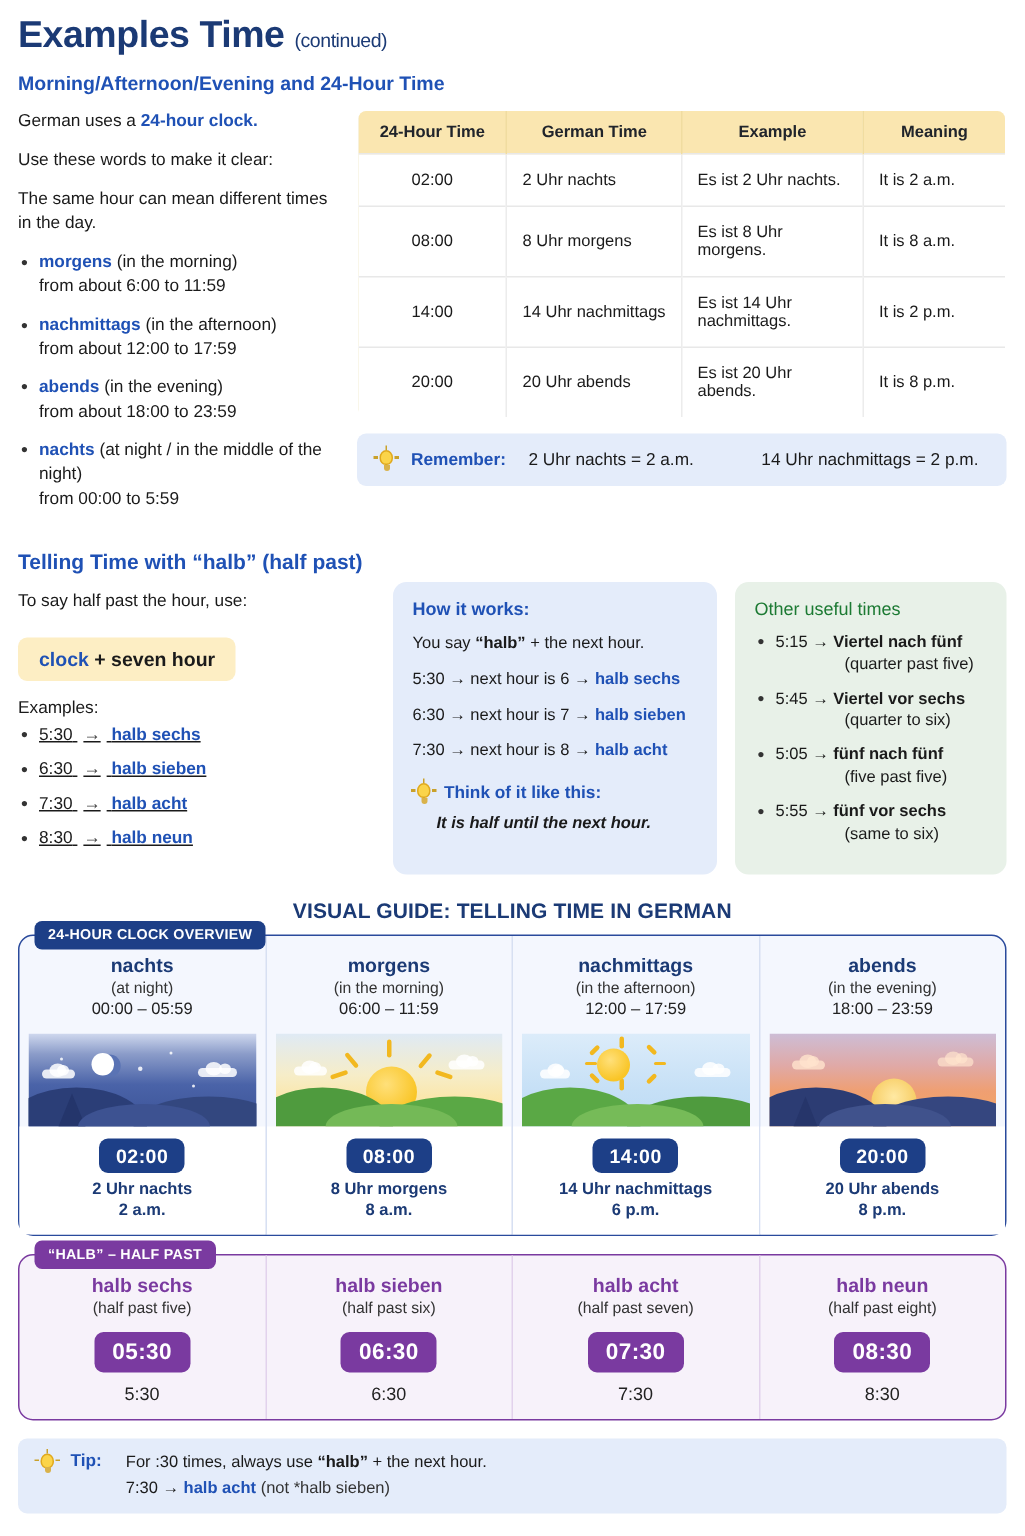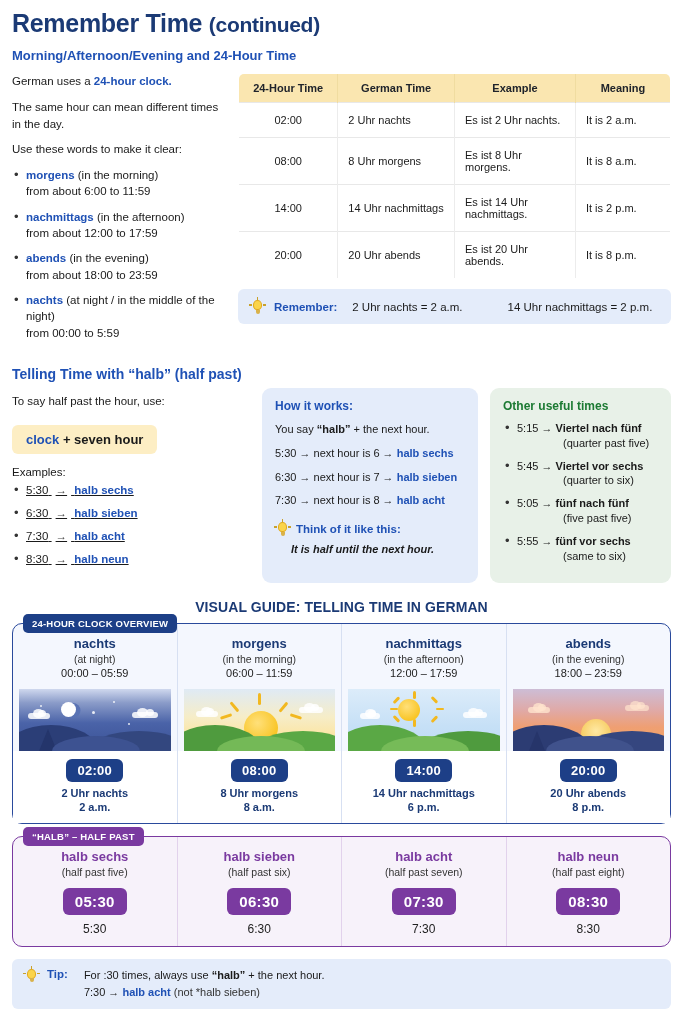--- a/index.html
+++ b/index.html
@@ -7,21 +7,21 @@
     width: 683px; height: 1024px;
     background: #ffffff;
     font-family: "Liberation Sans", sans-serif;
     color: #1a1a1a;
     overflow: hidden;
   }
   .page { width: 683px; height: 1024px; padding: 10px 12px 0 12px; position: relative; }
 
   
   .h1 { font-size: 25px; font-weight: bold; color: #1b3a75; letter-spacing: -0.3px; line-height: 1.05; }
-  .h1 .cont { font-size: 21px; font-weight: bold; }
+  .h1 .cont { font-size: 13px; font-weight: normal; }
   .h2 { font-size: 13px; font-weight: bold; color: #1f51b5; margin-top: 12px; }
   .h2b { font-size: 14px; font-weight: bold; color: #1f51b5; }
 
   
   .sec1 { display: flex; gap: 14px; margin-top: 10px; }
   .sec1-left { width: 212px; flex: 0 0 212px; }
   .sec1-right { flex: 1; }
   .ptext { font-size: 11.5px; line-height: 1.45; margin-bottom: 9px; color: #1a1a1a; }
   .bluelink { color: #1f51b5; font-weight: bold; }
   ul.bul { list-style: none; margin-top: 2px; }
@@ -82,21 +82,21 @@
   }
   .card-blue .ttl { color: #1f51b5; font-weight: bold; font-size: 12px; margin-bottom: 9px; }
   .card-blue .ln { font-size: 11px; margin-bottom: 9px; line-height: 1.35; }
   .card-blue .think { display: flex; align-items: center; gap: 6px; margin-top: 12px; }
   .card-blue .think .t { color: #1f51b5; font-weight: bold; font-size: 11.5px; }
   .card-blue .ital { font-style: italic; font-weight: bold; font-size: 11px; margin-top: 6px; padding-left: 16px; }
 
   .card-green {
     background: #e8f1e8; border-radius: 9px; padding: 11px 13px; flex: 1;
   }
-  .card-green .ttl { color: #1c7a33; font-weight: bold; font-size: 12px; margin-bottom: 8px; }
+  .card-green .ttl { color: #1c7a33; font-weight: normal; font-size: 12px; margin-bottom: 8px; }
   ul.glist { list-style: none; }
   ul.glist li { position: relative; padding-left: 14px; font-size: 11px; margin-bottom: 8px; line-height: 1.35; }
   ul.glist li::before { content: "\2022"; position: absolute; left: 2px; top: -2px; font-size: 13px; color: #333; }
   ul.glist li b { font-weight: bold; }
   ul.glist .sub { display: block; padding-left: 46px; }
 
   
   .vg-title { text-align: center; font-size: 14px; font-weight: bold; color: #1b3a75; margin-top: 16px; letter-spacing: 0.1px; }
 
   .panel { position: relative; border: 1.6px solid #2a4a9c; border-radius: 10px; margin-top: 8px; background: #f4f7fe; overflow: visible; }
@@ -173,33 +173,33 @@
   .tip .tl { color: #1f51b5; font-weight: bold; font-size: 11.5px; padding-top: 1px; }
   .tip .tb { font-size: 11px; line-height: 1.55; margin-left: 8px; }
   .tip .tb .small { color: #333; }
 </style>
 </head>
 <body>
 
 <div class="page">
 
   <div class="h1">
-    <span>Remember Time</span>
+    <span>Examples Time</span>
     <span class="cont">(continued)</span>
   </div>
 
   <div class="h2">Morning/Afternoon/Evening and 24-Hour Time</div>
 
   <div class="sec1">
     <div class="sec1-left">
       <div class="ptext">
         <span>German uses a </span><span class="bluelink">24-hour clock.</span>
       </div>
+      <div class="ptext">Use these words to make it clear:</div>
       <div class="ptext">The same hour can mean different times in the day.</div>
-      <div class="ptext">Use these words to make it clear:</div>
 
       <ul class="bul">
         <li>
           <span class="term">morgens</span>
           <span>(in the morning)</span><br>
           <span>from about 6:00 to 11:59</span>
         </li>
         <li>
           <span class="term">nachmittags</span>
           <span>(in the afternoon)</span><br>

